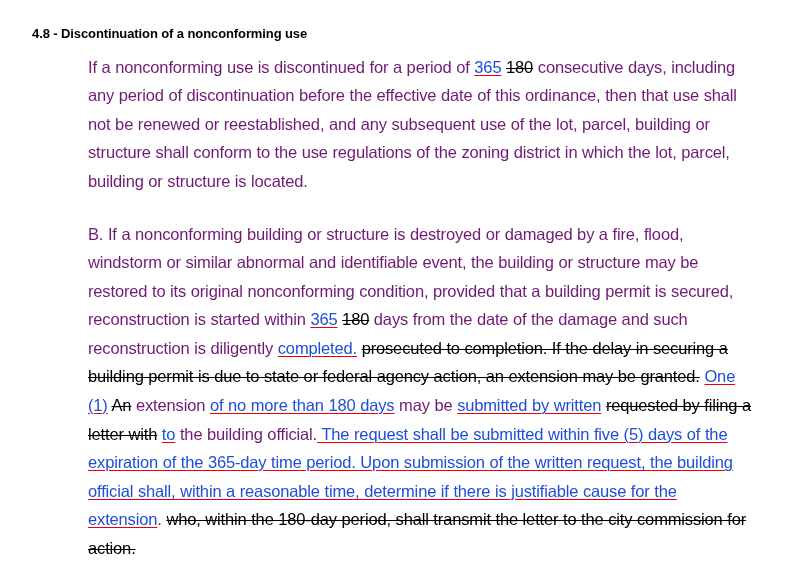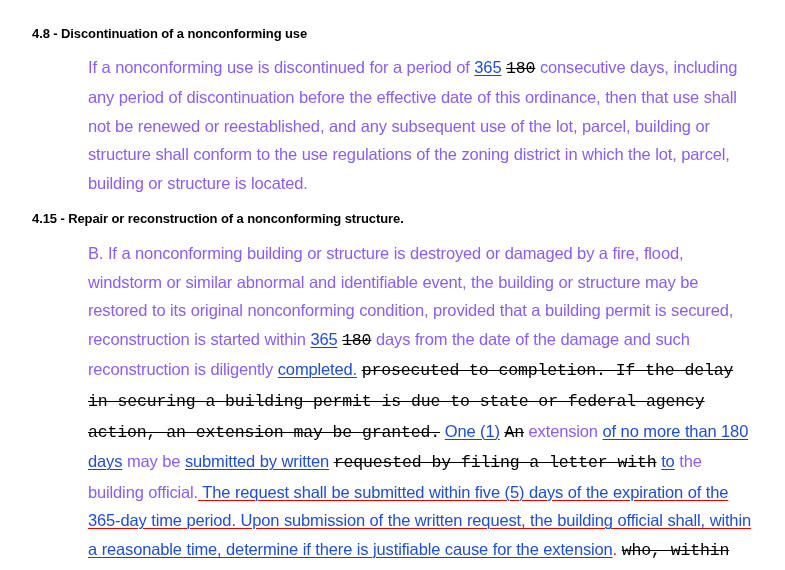--- a/index.html
+++ b/index.html
@@ -45,36 +45,35 @@
     word-spacing: 0.2px;
   }
   
   .sp-top      { height: 25px; }
   .sp-head-body{ height: 10px; }
   .sp-body-head{ height: 12px; }
   .sp-head-body2{ height: 12px; }
 
   
   .run-normal {
-    color: #8b5cf6;
+    color: #701a75;
     text-decoration: none;
   }
   .run-ins {
     color: #1d4ed8;
     text-decoration: underline;
     text-decoration-color: #ee0000;
     text-underline-offset: 2px;
     text-decoration-thickness: 1.4px;
   }
   .run-del {
     color: #000000;
     text-decoration: line-through;
     text-decoration-color: #000000;
     text-decoration-thickness: 1.4px;
-    font-family: Liberation Mono, monospace;
   }
   .run-ins-plain {
     color: #ee0000;
     text-decoration: none;
   }
 </style>
 </head>
 <body>
 
 <div class="page">
@@ -83,18 +82,17 @@
 
   <div class="section">
     <div class="section-heading">4.8 - Discontinuation of a nonconforming use</div>
     <div class="sp-head-body"></div>
     <p class="body-para"><span class="run-normal">If a nonconforming use is discontinued for a period of </span><span class="run-ins">365</span><span class="run-normal"> </span><span class="run-del">180</span><span class="run-normal"> consecutive days, including any period of discontinuation before the effective date of this ordinance, then that use shall not be renewed or reestablished, and any subsequent use of the lot, parcel, building or structure shall conform to the use regulations of the zoning district in which the lot, parcel, building or structure is located.</span></p>
   </div>
 
   <div class="sp-body-head"></div>
 
   <div class="section">
-    <div class="section-heading">4.15 - Repair or reconstruction of a nonconforming structure.</div>
     <div class="sp-head-body2"></div>
     <p class="body-para"><span class="run-normal">B. If a nonconforming building or structure is destroyed or damaged by a fire, flood, windstorm or similar abnormal and identifiable event, the building or structure may be restored to its original nonconforming condition, provided that a building permit is secured, reconstruction is started within </span><span class="run-ins">365</span><span class="run-normal"> </span><span class="run-del">180</span><span class="run-normal"> days from the date of the damage and such reconstruction is diligently </span><span class="run-ins">completed.</span><span class="run-normal"> </span><span class="run-del">prosecuted to completion. If the delay in securing a building permit is due to state or federal agency action, an extension may be granted.</span><span class="run-normal"> </span><span class="run-ins">One (1)</span><span class="run-normal"> </span><span class="run-del">An</span><span class="run-normal"> extension </span><span class="run-ins">of no more than 180 days</span><span class="run-normal"> may be </span><span class="run-ins">submitted by written</span><span class="run-normal"> </span><span class="run-del">requested by filing a letter with</span><span class="run-normal"> </span><span class="run-ins">to</span><span class="run-normal"> the building official.</span><span class="run-ins">  The request shall be submitted within five (5) days of the expiration of the 365-day time period. Upon submission of the written request, the building official shall, within a reasonable time, determine if there is justifiable cause for the extension</span><span class="run-ins-plain">. </span><span class="run-del">who, within the 180-day period, shall transmit the letter to the city commission for action.</span></p>
   </div>
 
 </div>
 
 </body></html>

